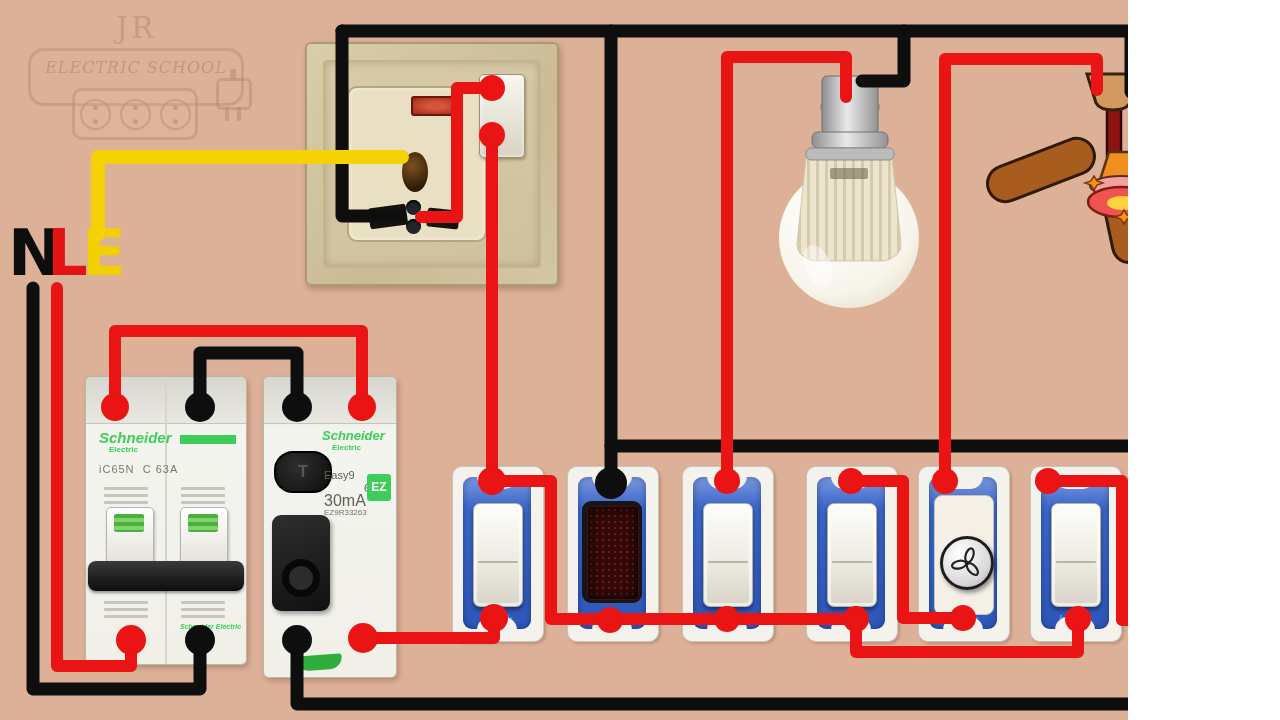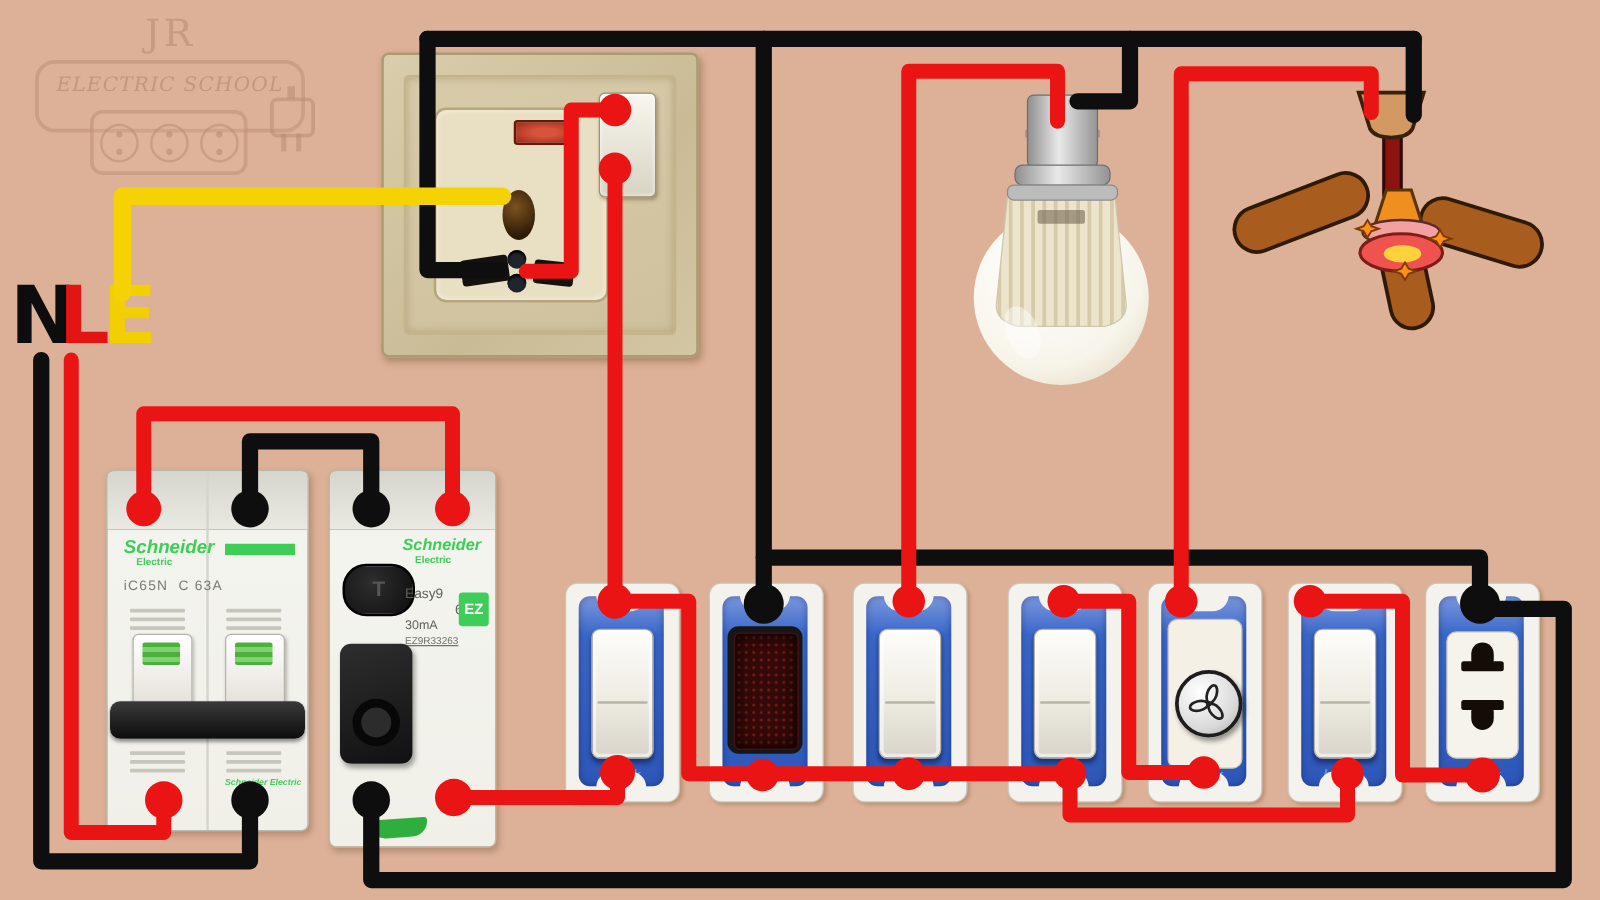--- a/index.html
+++ b/index.html
@@ -1,16 +1,16 @@
 <!DOCTYPE html>
 <html style="--bg: #ddb197; --red: #ea1414; --black: #0e0e0e; --yellow: #f5d203; --green: #3dcd58; --indred: #330909;"><head>
 <meta charset="utf-8">
 <style>
   html,body{margin:0;padding:0;}
-  #stage{position:relative;width:1280px;height:720px;overflow:hidden;
+  #stage{position:relative;width:1128px;height:720px;overflow:hidden;
          background:var(--bg,#ddb197);font-family:"Liberation Sans",sans-serif;}
 
   
   .wm{position:absolute;left:28px;top:12px;width:240px;height:135px;opacity:.55;}
   .wm-mono{position:absolute;left:88px;top:-2px;font:30px "DejaVu Serif",serif;
            color:rgba(150,105,78,.55);letter-spacing:3px;}
   .wm-box{position:absolute;left:0;top:36px;width:210px;height:52px;
           border:3px solid rgba(150,105,78,.45);border-radius:16px;text-align:center;}
   .wm-text{font:italic 16px "DejaVu Serif",serif;line-height:34px;
            color:rgba(150,105,78,.65);letter-spacing:1px;}
@@ -89,21 +89,21 @@
   .mcb-small{position:absolute;left:94px;top:246px;font:italic 700 7px "Liberation Sans",sans-serif;
        color:var(--green,#3dcd58);}
 
   .rccb .sch-logo{position:absolute;left:58px;top:52px;}
   .rccb .sch-name{font-size:13px;}
   .tbtn{position:absolute;left:10px;top:74px;width:54px;height:38px;border-radius:19px;
        background:radial-gradient(circle at 40% 35%,#2e2e2e,#0d0d0d);border:2px solid #000;
        text-align:center;font:700 17px "Liberation Sans",sans-serif;color:#555;line-height:38px;}
   .specs{position:absolute;left:60px;top:92px;font:11px "Liberation Sans",sans-serif;color:#5f5f58;}
   .specs .s1{line-height:13px;} .specs .s2{line-height:13px;margin-left:40px;}
-  .specs .s3{font-size:10px;line-height:12px;} .specs .s4{font-size:8px;line-height:11px;color:#72726a;text-decoration:underline;}
+  .specs .s3{font-size:16px;line-height:12px;} .specs .s4{font-size:8px;line-height:11px;color:#72726a;}
   .ez{position:absolute;left:103px;top:97px;width:24px;height:27px;background:var(--green,#3dcd58);
        border-radius:3px;color:#fff;font:700 12px "Liberation Sans",sans-serif;
        text-align:center;line-height:27px;}
   .rtoggle{position:absolute;left:8px;top:138px;width:58px;height:96px;border-radius:9px;
        background:linear-gradient(160deg,#2e2e2e,#111);box-shadow:2px 3px 4px rgba(0,0,0,.35);}
   .rtoggle::after{content:"";position:absolute;left:50%;top:44px;width:24px;height:24px;margin-left:-19px;
        border-radius:50%;border:7px solid #080808;background:#2c2c2c;}
   .rtick{position:absolute;left:32px;top:278px;width:46px;height:15px;background:#2fae3e;
        border-radius:4px 4px 20px 20px;transform:rotate(-4deg);}
 

